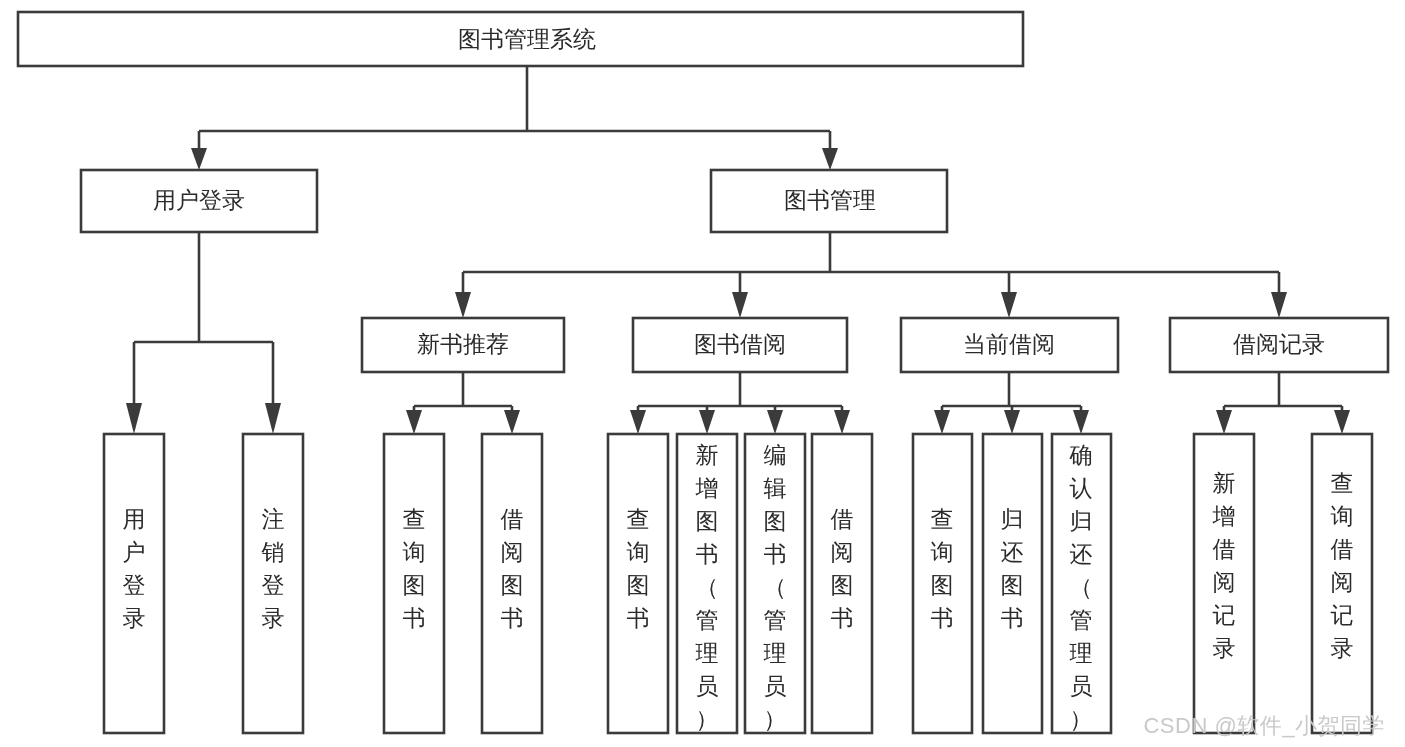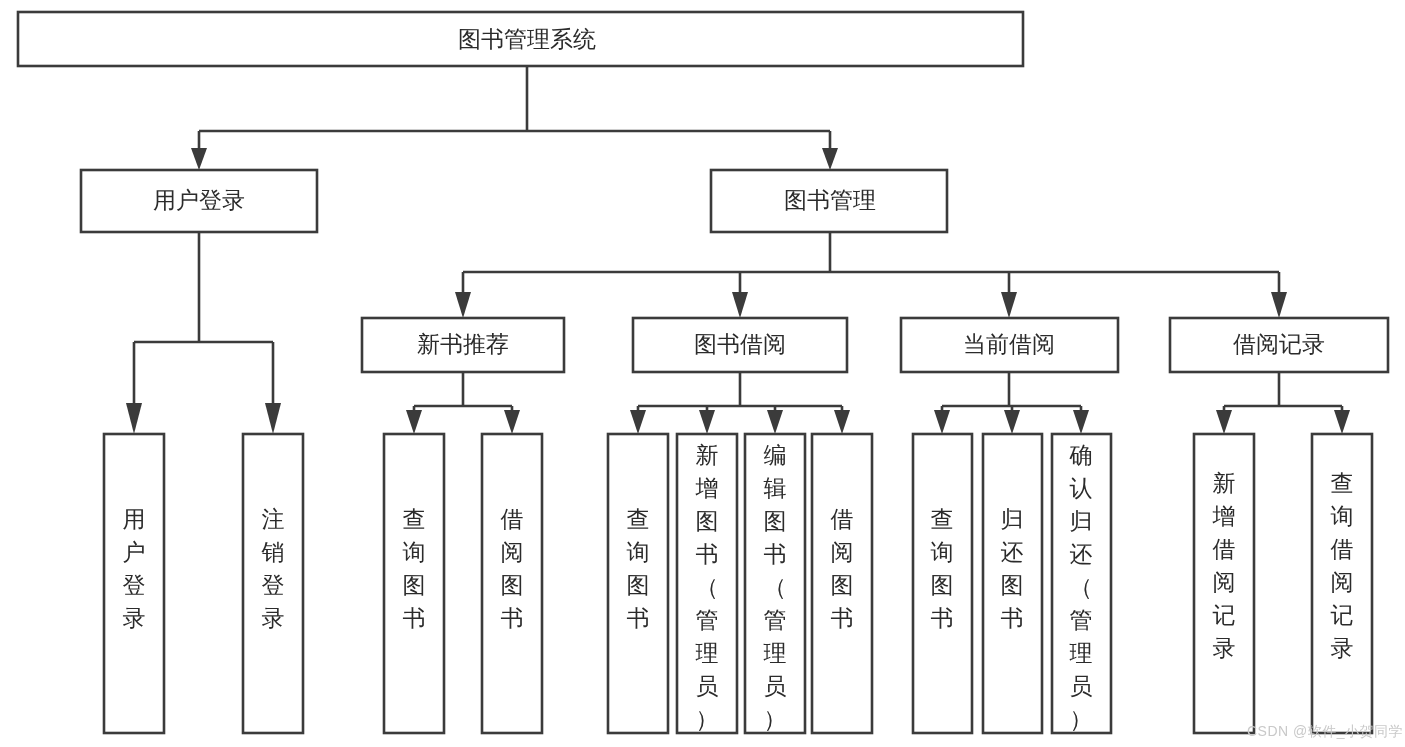--- a/index.html
+++ b/index.html
@@ -50,24 +50,24 @@
     dominant-baseline: middle;
   }
   .node-label-v {
     font-family: "Liberation Sans", "DejaVu Sans", sans-serif;
     font-size: 23px;
     fill: #2b2b2b;
     text-anchor: middle;
   }
   .watermark-text {
     position: absolute;
-    right: 2px;
+    right: 20px;
     bottom: 6px;
     font-family: "Liberation Sans", "DejaVu Sans", sans-serif;
-    font-size: 14px;
+    font-size: 22px;
     color: #c9c9c9;
     letter-spacing: 0.5px;
     white-space: nowrap;
     pointer-events: none;
     margin-top: 22px;
   }
 </style>
 </head>
 <body>
 

